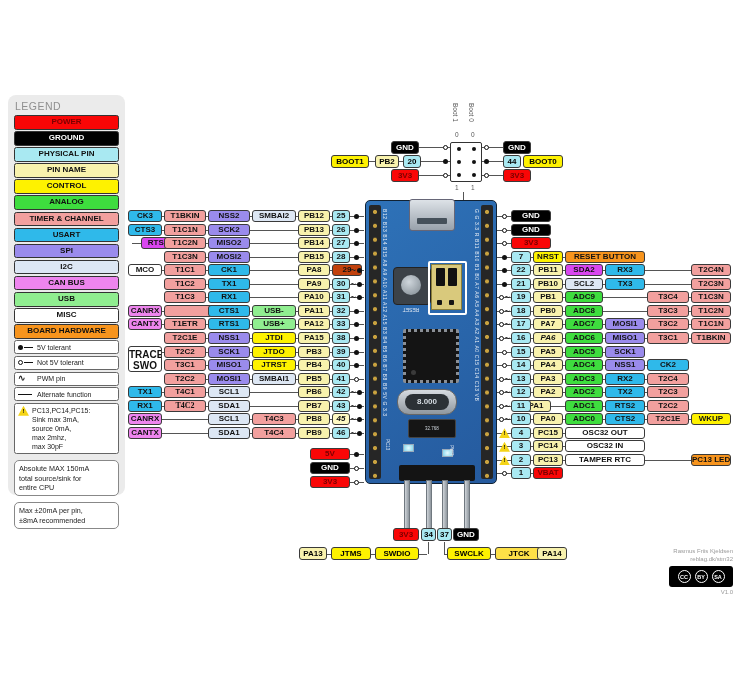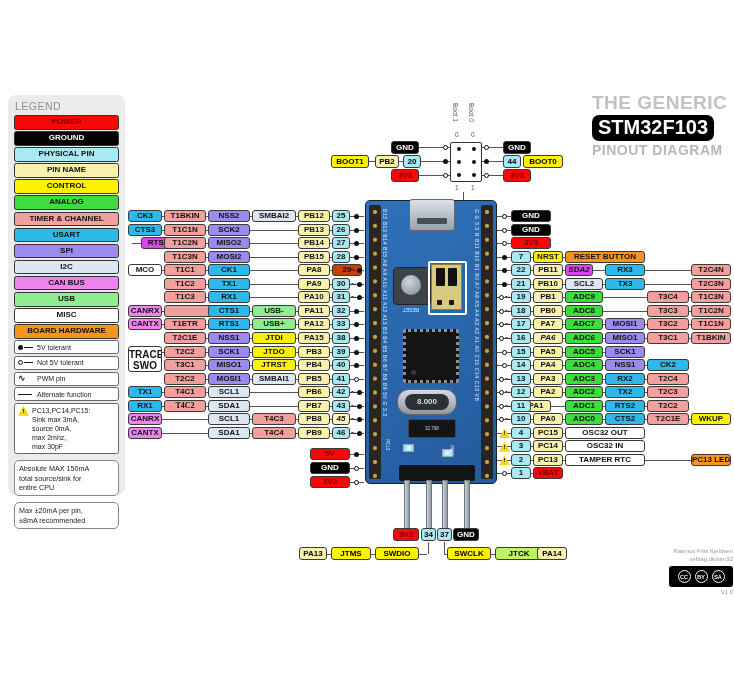--- a/index.html
+++ b/index.html
@@ -159,25 +159,20 @@
 max 2mhz,
 max 30pF</span>
     </div>
     <div class="lgnote">Absolute MAX 150mA
 total source/sink for
 entire CPU</div>
     <div class="lgnote">Max ±20mA per pin,
 ±8mA recommended</div>
   </div>
 
-  <div id="title">
-    <div class="t1">THE GENERIC</div>
-    <div><span class="t2">STM32F103</span></div>
-    <div class="t3">PINOUT DIAGRAM</div>
-  </div>
 
   <span class="vtext" style="left:452px;top:103px;">Boot 1</span>
   <span class="vtext" style="left:468px;top:103px;">Boot 0</span>
   <span class="tinynum" style="left:455px;top:131px;">0</span>
   <span class="tinynum" style="left:471px;top:131px;">0</span>
   <div id="bootgrid">
     <span class="bgdot"></span>
       <span class="bgdot"></span>
     <span class="bgdot"></span>
       <span class="bgdot"></span>
@@ -497,21 +492,21 @@
         <span class="pbox" style="left: 36px; width: 30px; background: rgb(254, 242, 0);">NRST</span>
         <span class="pbox" style="left: 68px; width: 80px; background: rgb(247, 148, 29);">RESET BUTTON</span>
         <span class="pbox" style="left: 14px; width: 20px; background: rgb(169, 233, 242);">7</span>
         <span class="psym" style="left: 0px; width: 15px;">
           <span class="sdot"></span>
         </span>
       </div>
       <div class="prow" style="top: 264.2px;">
         <span class="pline" style="left: 0px; width: 230px;"></span>
         <span class="pbox" style="left: 36px; width: 30px; background: rgb(248, 242, 173);">PB11</span>
-        <span class="pbox" style="left: 68px; width: 28px; background: #d946ef; font-style: italic;">SDA2</span>
+        <span class="pbox" style="left: 68px; width: 38px; background: #d946ef;">SDA2</span>
         <span class="pbox" style="left: 108px; width: 40px; background: rgb(47, 185, 234);">RX3</span>
         <span class="pbox" style="left: 194px; width: 40px; background: rgb(242, 160, 158);">T2C4N</span>
         <span class="pbox" style="left: 14px; width: 20px; background: rgb(169, 233, 242);">22</span>
         <span class="psym" style="left: 0px; width: 15px;">
           <span class="sdot"></span>
         </span>
       </div>
       <div class="prow" style="top: 277.75px;">
         <span class="pline" style="left: 0px; width: 230px;"></span>
         <span class="pbox" style="left: 36px; width: 30px; background: rgb(248, 242, 173);">PB10</span>
@@ -695,21 +690,21 @@
       <span class="bb" style="left: 393px; top: 528px; width: 26px; background: rgb(249, 6, 6); color: rgb(123, 0, 0);">3V3</span>
       <span class="bb" style="left: 421px; top: 528px; width: 15px; background: rgb(169, 233, 242);">34</span>
       <span class="bb" style="left: 437px; top: 528px; width: 15px; background: rgb(169, 233, 242);">37</span>
       <span class="bb" style="left: 453px; top: 528px; width: 26px; background: rgb(0, 0, 0); color: rgb(255, 255, 255);">GND</span>
     </div>
   <div id="swd-chains">
       <span class="bb" style="left: 299px; top: 547px; width: 28px; background: rgb(248, 242, 173);">PA13</span>
       <span class="bb" style="left: 331px; top: 547px; width: 40px; background: rgb(254, 242, 0);">JTMS</span>
       <span class="bb" style="left: 375px; top: 547px; width: 44px; background: rgb(254, 242, 0);">SWDIO</span>
       <span class="bb" style="left: 447px; top: 547px; width: 44px; background: rgb(254, 242, 0);">SWCLK</span>
-      <span class="bb" style="left: 495px; top: 547px; width: 48px; background: #bef264;">JTCK</span>
+      <span class="bb" style="left: 495px; top: 547px; width: 48px; background: #fde047;">JTCK</span>
       <span class="bb" style="left: 537px; top: 547px; width: 30px; background: rgb(248, 242, 173);">PA14</span>
     </div>
 
   <div id="credits">
     <div class="a">Rasmus Friis Kjeldsen</div>
     <div class="a">reblag.dk/stm32</div>
     <div id="ccbadge">
       <span class="cc-circ">CC</span>
       <span class="cc-circ">BY</span>
       <span class="cc-circ">SA</span>

